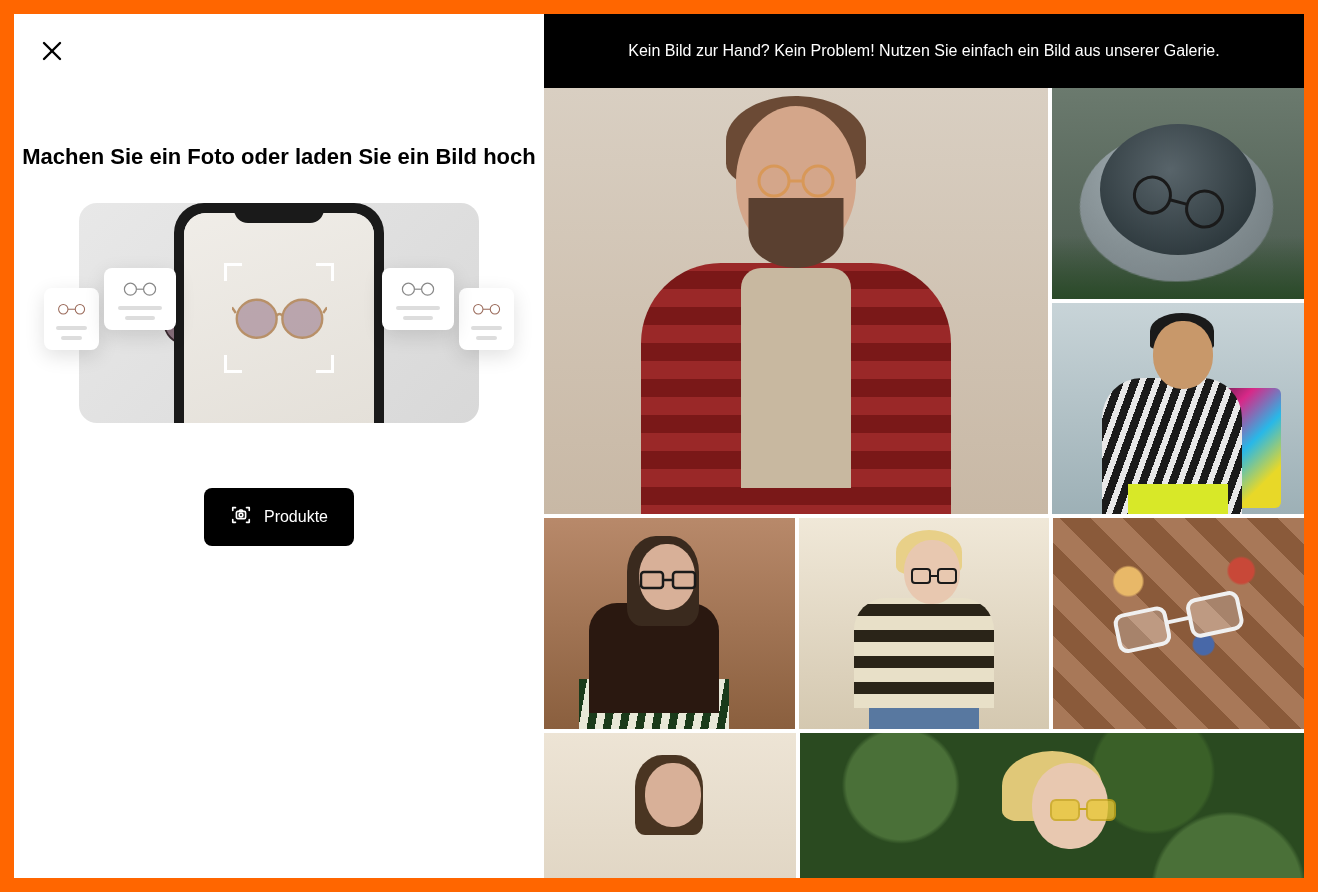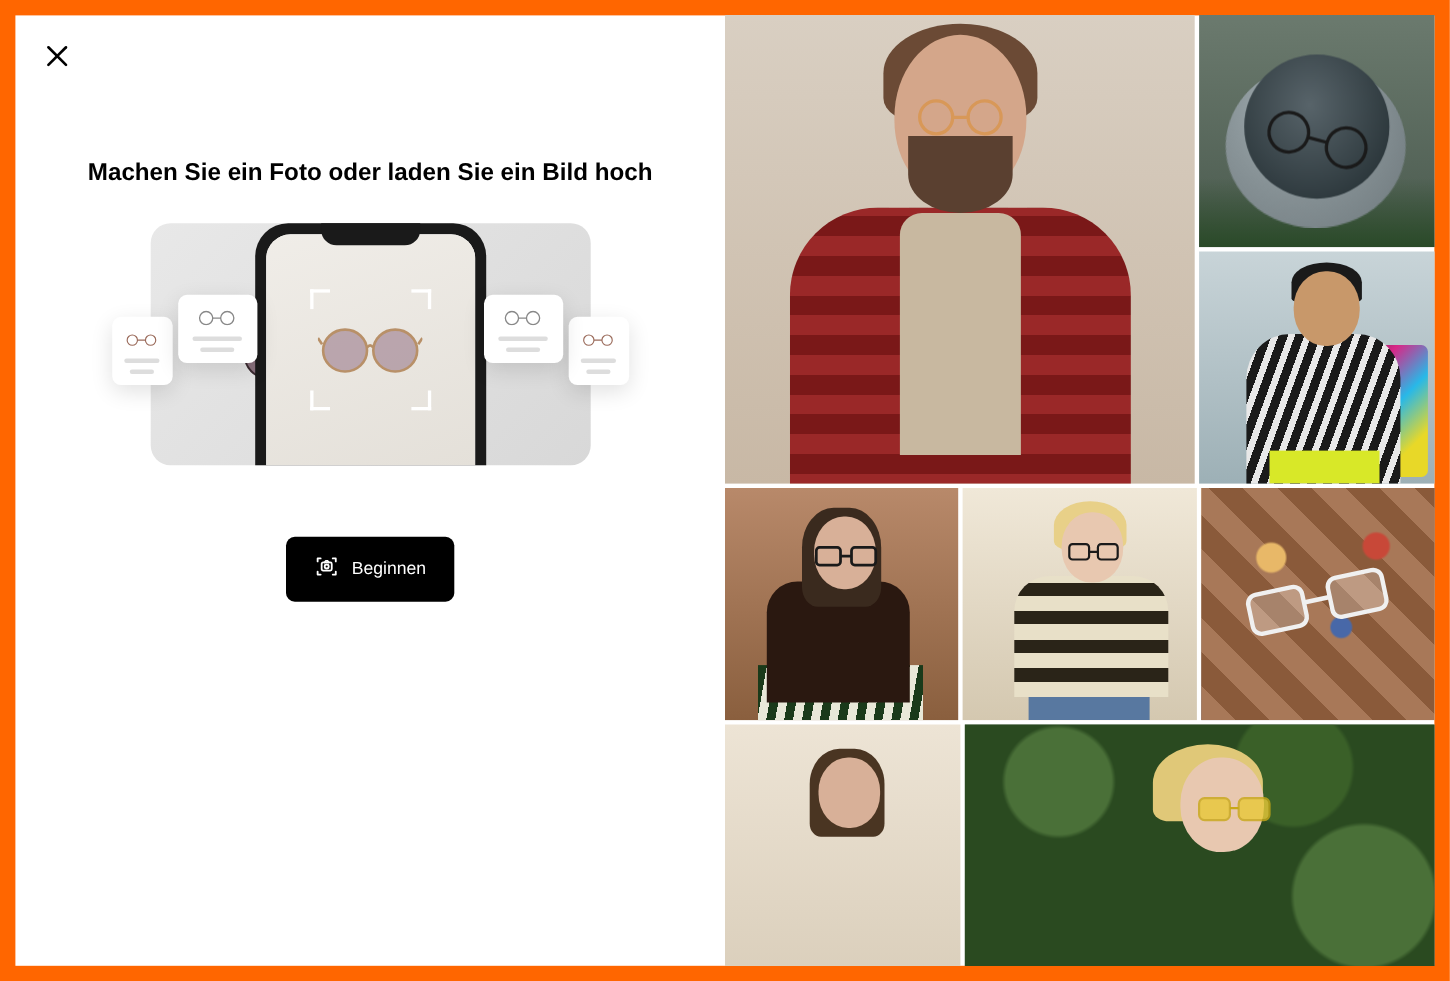--- a/index.html
+++ b/index.html
@@ -29,21 +29,21 @@
     cursor: pointer;
     display: flex;
     align-items: center;
     justify-content: center;
     z-index: 10;
   }
   .close-btn svg { width: 24px; height: 24px; }
 
   
   .left-panel {
-    width: 645px;
+    width: 530px;
     flex-shrink: 0;
     display: flex;
     flex-direction: column;
     align-items: center;
     padding-top: 130px;
   }
   .headline {
     font-size: 22px;
     font-weight: 700;
     color: #000;
@@ -408,25 +408,26 @@
 
     <button class="begin-btn">
       <span>
         <svg viewBox="0 0 24 24" fill="none" stroke="#fff" stroke-width="1.8" stroke-linecap="round" stroke-linejoin="round">
           <path d="M3 7V4h3M21 7V4h-3M3 17v3h3M21 17v3h-3"></path>
           <rect x="7" y="8" width="10" height="8" rx="1.5"></rect>
           <circle cx="12" cy="12" r="2"></circle>
           <path d="M10 8l1-1.5h2L14 8"></path>
         </svg>
       </span>
-      <span>Beginnen</span>
+      <span>Produkte</span>
     </button>
   </div>
 
   <div class="right-panel">
+    <div class="gallery-header">Kein Bild zur Hand? Kein Problem! Nutzen Sie einfach ein Bild aus unserer Galerie.</div>
     <div class="gallery-scroll">
       <div class="gallery-grid">
 
         <div class="row row1">
           <div class="tile bg-workshop col-left" title="man-red-plaid-workshop">
             <div class="person t1">
               <div class="torso"></div>
               <div class="innershirt"></div>
               <div class="hair"></div>
               <div class="head"></div>

